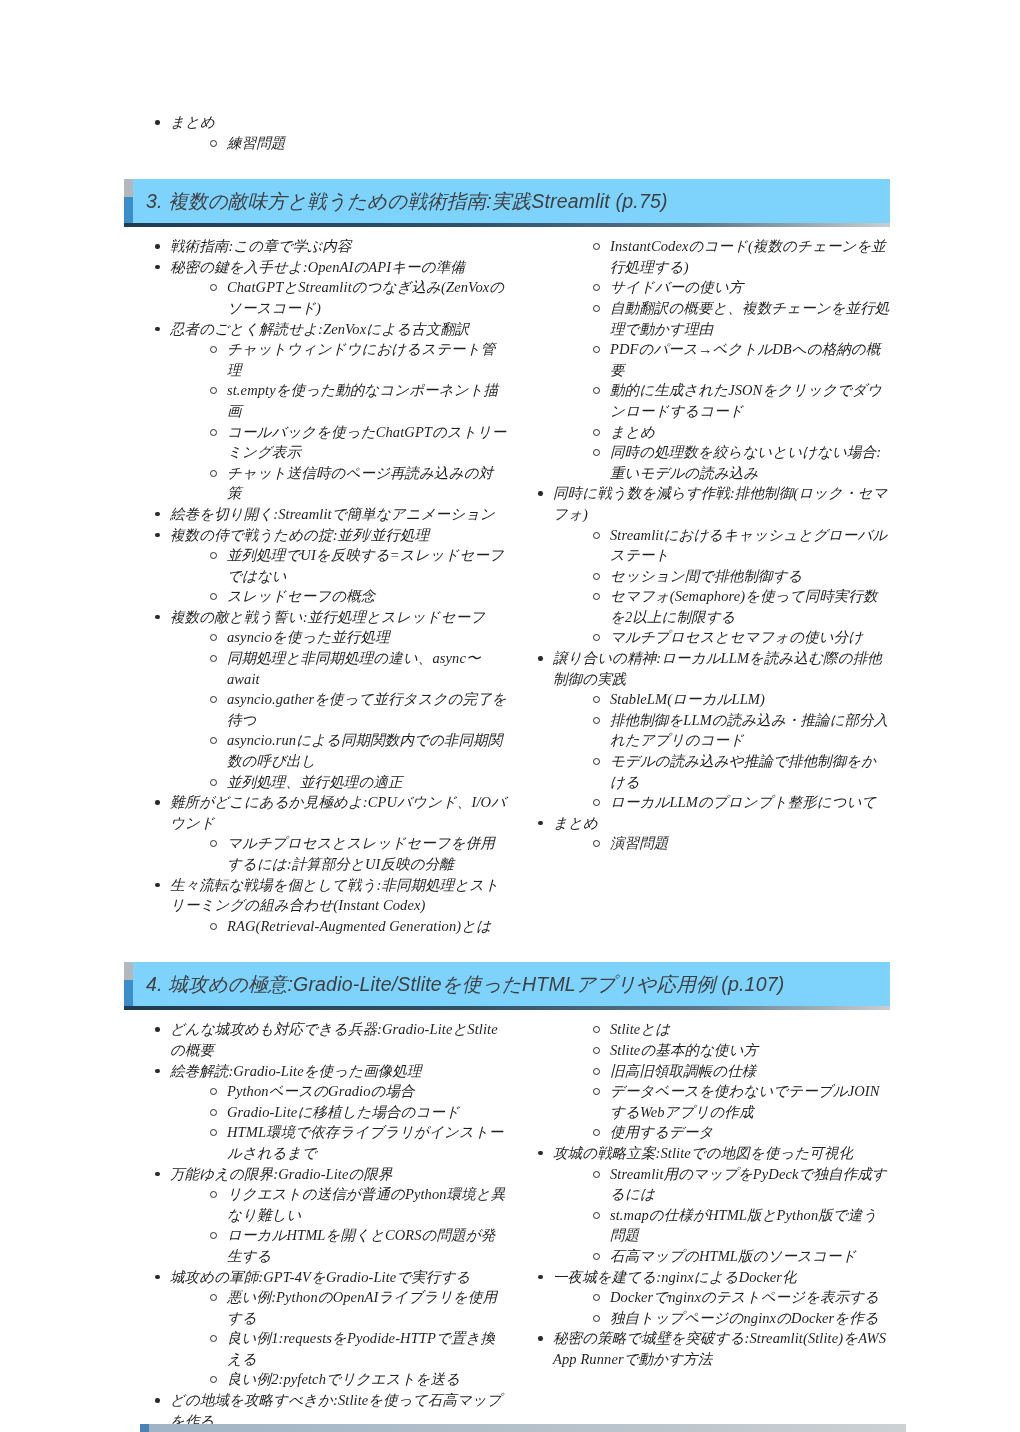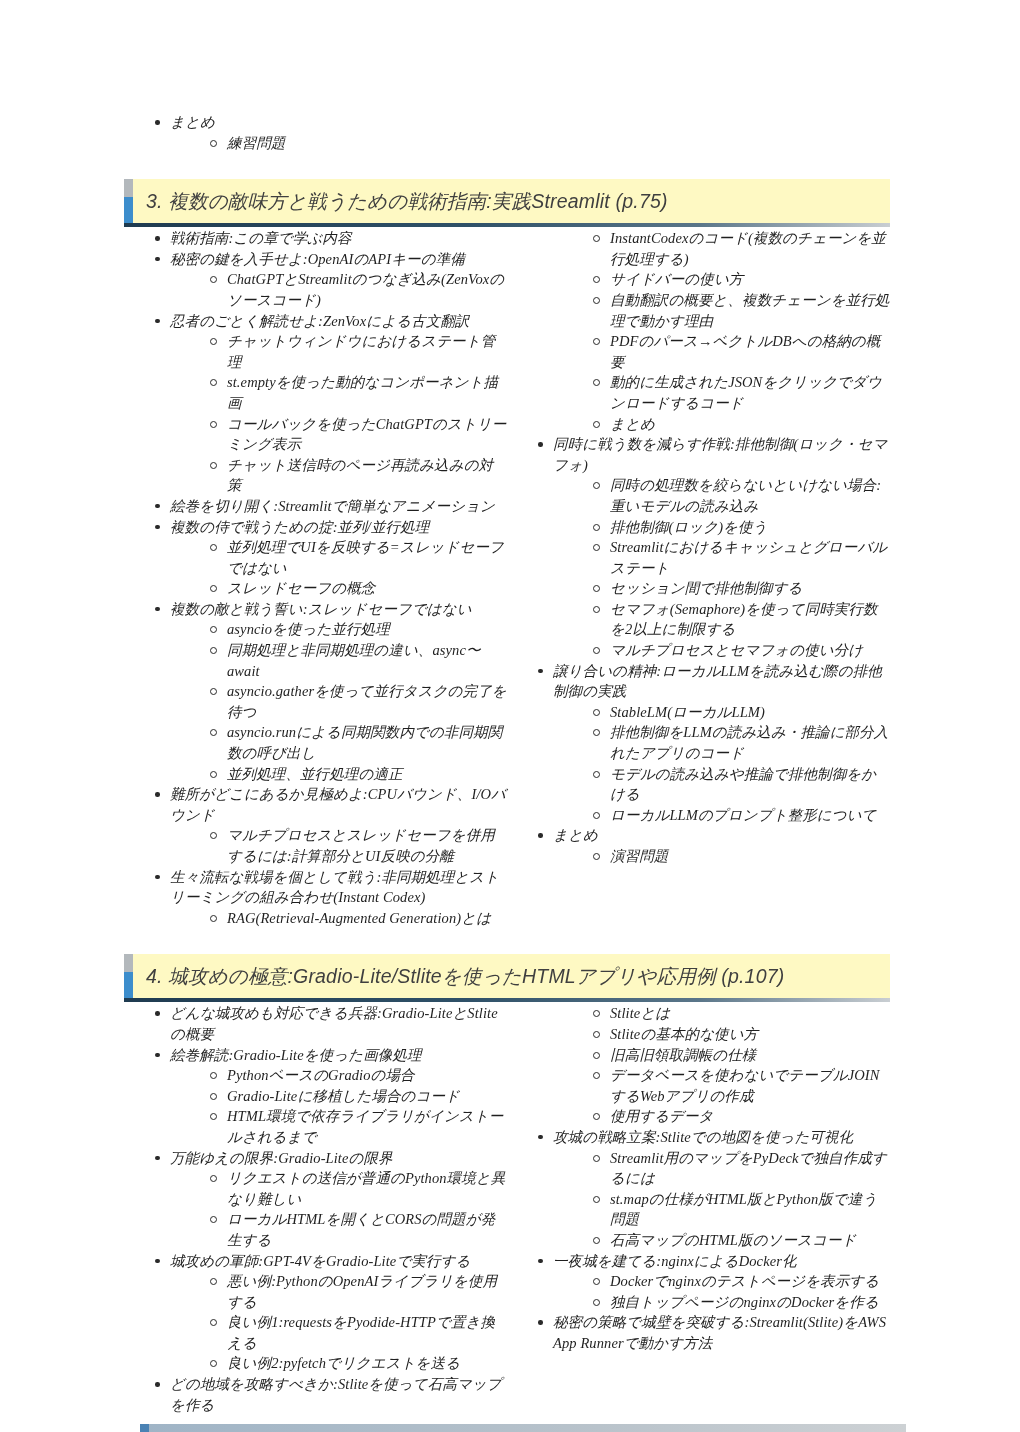--- a/index.html
+++ b/index.html
@@ -44,21 +44,21 @@
     background: transparent;
   }
 
   
   .section-header {
     margin-top: 26px;
     height: 44px;
     display: flex;
     align-items: center;
     position: relative;
-    background: #fef9c3;
+    background: #7dd3fc;
   }
   .section-header::after {
     content: "";
     position: absolute;
     left: 0; right: 0; bottom: -3.5px;
     height: 3.5px;
     background: linear-gradient(to right, #1f3b50 0%, #2f5168 45%, #5a7689 75%, #c9ced2 100%);
   }
   .header-bar {
     width: 9px; height: 100%;
@@ -70,21 +70,21 @@
     font-size: 19.5px;
     color: #3f3f3f;
     padding-left: 13px;
     white-space: nowrap;
     letter-spacing: 0.2px;
   }
 
   
   .columns {
     display: flex;
-    margin-top: 5px;
+    margin-top: 13px;
   }
   .col { flex: 1 1 0; min-width: 0; }
 
   
   .next-header-edge {
     position: absolute;
     left: 140px;
     width: 766px;
     bottom: 0;
     height: 8px;
@@ -119,41 +119,40 @@
           <div class="toc-item lvl2"><span class="bullet b2"></span><span class="item-text">ChatGPTとStreamlitのつなぎ込み(ZenVoxのソースコード)</span></div>
           <div class="toc-item lvl1"><span class="bullet b1"></span><span class="item-text">忍者のごとく解読せよ:ZenVoxによる古文翻訳</span></div>
           <div class="toc-item lvl2"><span class="bullet b2"></span><span class="item-text">チャットウィンドウにおけるステート管理</span></div>
           <div class="toc-item lvl2"><span class="bullet b2"></span><span class="item-text">st.emptyを使った動的なコンポーネント描画</span></div>
           <div class="toc-item lvl2"><span class="bullet b2"></span><span class="item-text">コールバックを使ったChatGPTのストリーミング表示</span></div>
           <div class="toc-item lvl2"><span class="bullet b2"></span><span class="item-text">チャット送信時のページ再読み込みの対策</span></div>
           <div class="toc-item lvl1"><span class="bullet b1"></span><span class="item-text">絵巻を切り開く:Streamlitで簡単なアニメーション</span></div>
           <div class="toc-item lvl1"><span class="bullet b1"></span><span class="item-text">複数の侍で戦うための掟:並列/並行処理</span></div>
           <div class="toc-item lvl2"><span class="bullet b2"></span><span class="item-text">並列処理でUIを反映する=スレッドセーフではない</span></div>
           <div class="toc-item lvl2"><span class="bullet b2"></span><span class="item-text">スレッドセーフの概念</span></div>
-          <div class="toc-item lvl1"><span class="bullet b1"></span><span class="item-text">複数の敵と戦う誓い:スレッドセーフではない</span></div>
+          <div class="toc-item lvl1"><span class="bullet b1"></span><span class="item-text">複数の敵と戦う誓い:並行処理とスレッドセーフ</span></div>
           <div class="toc-item lvl2"><span class="bullet b2"></span><span class="item-text">asyncioを使った並行処理</span></div>
           <div class="toc-item lvl2"><span class="bullet b2"></span><span class="item-text">同期処理と非同期処理の違い、async〜await</span></div>
           <div class="toc-item lvl2"><span class="bullet b2"></span><span class="item-text">asyncio.gatherを使って並行タスクの完了を待つ</span></div>
           <div class="toc-item lvl2"><span class="bullet b2"></span><span class="item-text">asyncio.runによる同期関数内での非同期関数の呼び出し</span></div>
           <div class="toc-item lvl2"><span class="bullet b2"></span><span class="item-text">並列処理、並行処理の適正</span></div>
           <div class="toc-item lvl1"><span class="bullet b1"></span><span class="item-text">難所がどこにあるか見極めよ:CPUバウンド、I/Oバウンド</span></div>
           <div class="toc-item lvl2"><span class="bullet b2"></span><span class="item-text">マルチプロセスとスレッドセーフを併用するには:計算部分とUI反映の分離</span></div>
           <div class="toc-item lvl1"><span class="bullet b1"></span><span class="item-text">生々流転な戦場を個として戦う:非同期処理とストリーミングの組み合わせ(Instant Codex)</span></div>
           <div class="toc-item lvl2"><span class="bullet b2"></span><span class="item-text">RAG(Retrieval-Augmented Generation)とは</span></div>
         </div>
       <div class="col">
           <div class="toc-item lvl2"><span class="bullet b2"></span><span class="item-text">InstantCodexのコード(複数のチェーンを並行処理する)</span></div>
           <div class="toc-item lvl2"><span class="bullet b2"></span><span class="item-text">サイドバーの使い方</span></div>
           <div class="toc-item lvl2"><span class="bullet b2"></span><span class="item-text">自動翻訳の概要と、複数チェーンを並行処理で動かす理由</span></div>
           <div class="toc-item lvl2"><span class="bullet b2"></span><span class="item-text">PDFのパース→ベクトルDBへの格納の概要</span></div>
           <div class="toc-item lvl2"><span class="bullet b2"></span><span class="item-text">動的に生成されたJSONをクリックでダウンロードするコード</span></div>
           <div class="toc-item lvl2"><span class="bullet b2"></span><span class="item-text">まとめ</span></div>
+          <div class="toc-item lvl2"><span class="bullet b2"></span><span class="item-text">同時の処理数を絞らないといけない場合:重いモデルの読み込み</span></div>
           <div class="toc-item lvl1"><span class="bullet b1"></span><span class="item-text">同時に戦う数を減らす作戦:排他制御(ロック・セマフォ)</span></div>
-          <div class="toc-item lvl2"><span class="bullet b2"></span><span class="item-text">同時の処理数を絞らないといけない場合:重いモデルの読み込み</span></div>
-          <div class="toc-item lvl2"><span class="bullet b2"></span><span class="item-text">排他制御(ロック)を使う</span></div>
           <div class="toc-item lvl2"><span class="bullet b2"></span><span class="item-text">Streamlitにおけるキャッシュとグローバルステート</span></div>
           <div class="toc-item lvl2"><span class="bullet b2"></span><span class="item-text">セッション間で排他制御する</span></div>
           <div class="toc-item lvl2"><span class="bullet b2"></span><span class="item-text">セマフォ(Semaphore)を使って同時実行数を2以上に制限する</span></div>
           <div class="toc-item lvl2"><span class="bullet b2"></span><span class="item-text">マルチプロセスとセマフォの使い分け</span></div>
           <div class="toc-item lvl1"><span class="bullet b1"></span><span class="item-text">譲り合いの精神:ローカルLLMを読み込む際の排他制御の実践</span></div>
           <div class="toc-item lvl2"><span class="bullet b2"></span><span class="item-text">StableLM(ローカルLLM)</span></div>
           <div class="toc-item lvl2"><span class="bullet b2"></span><span class="item-text">排他制御をLLMの読み込み・推論に部分入れたアプリのコード</span></div>
           <div class="toc-item lvl2"><span class="bullet b2"></span><span class="item-text">モデルの読み込みや推論で排他制御をかける</span></div>
           <div class="toc-item lvl2"><span class="bullet b2"></span><span class="item-text">ローカルLLMのプロンプト整形について</span></div>
           <div class="toc-item lvl1"><span class="bullet b1"></span><span class="item-text">まとめ</span></div>

